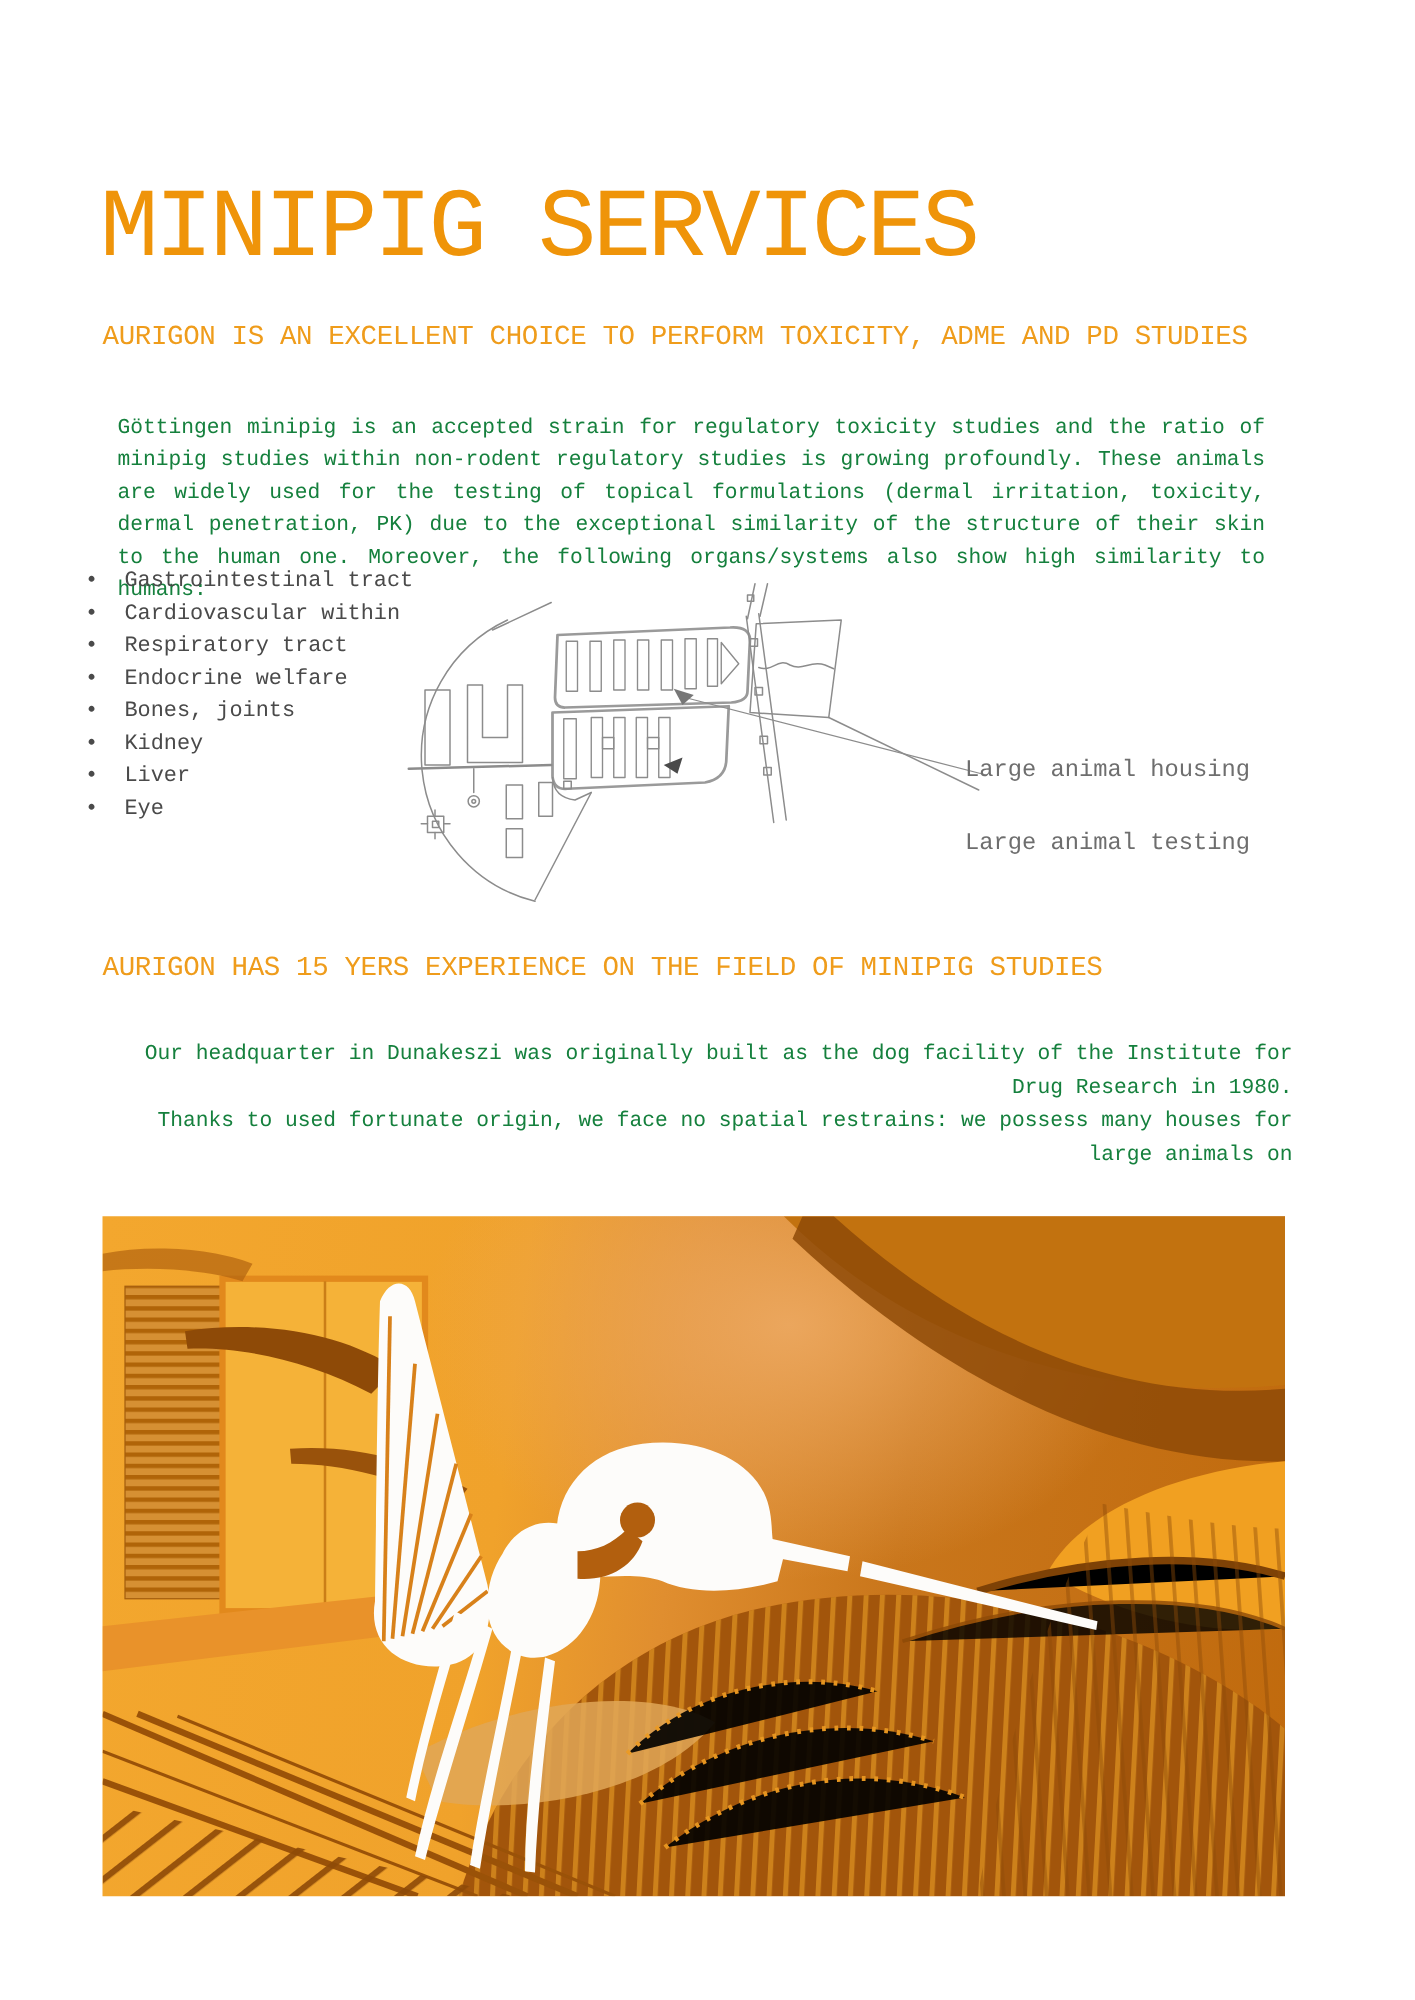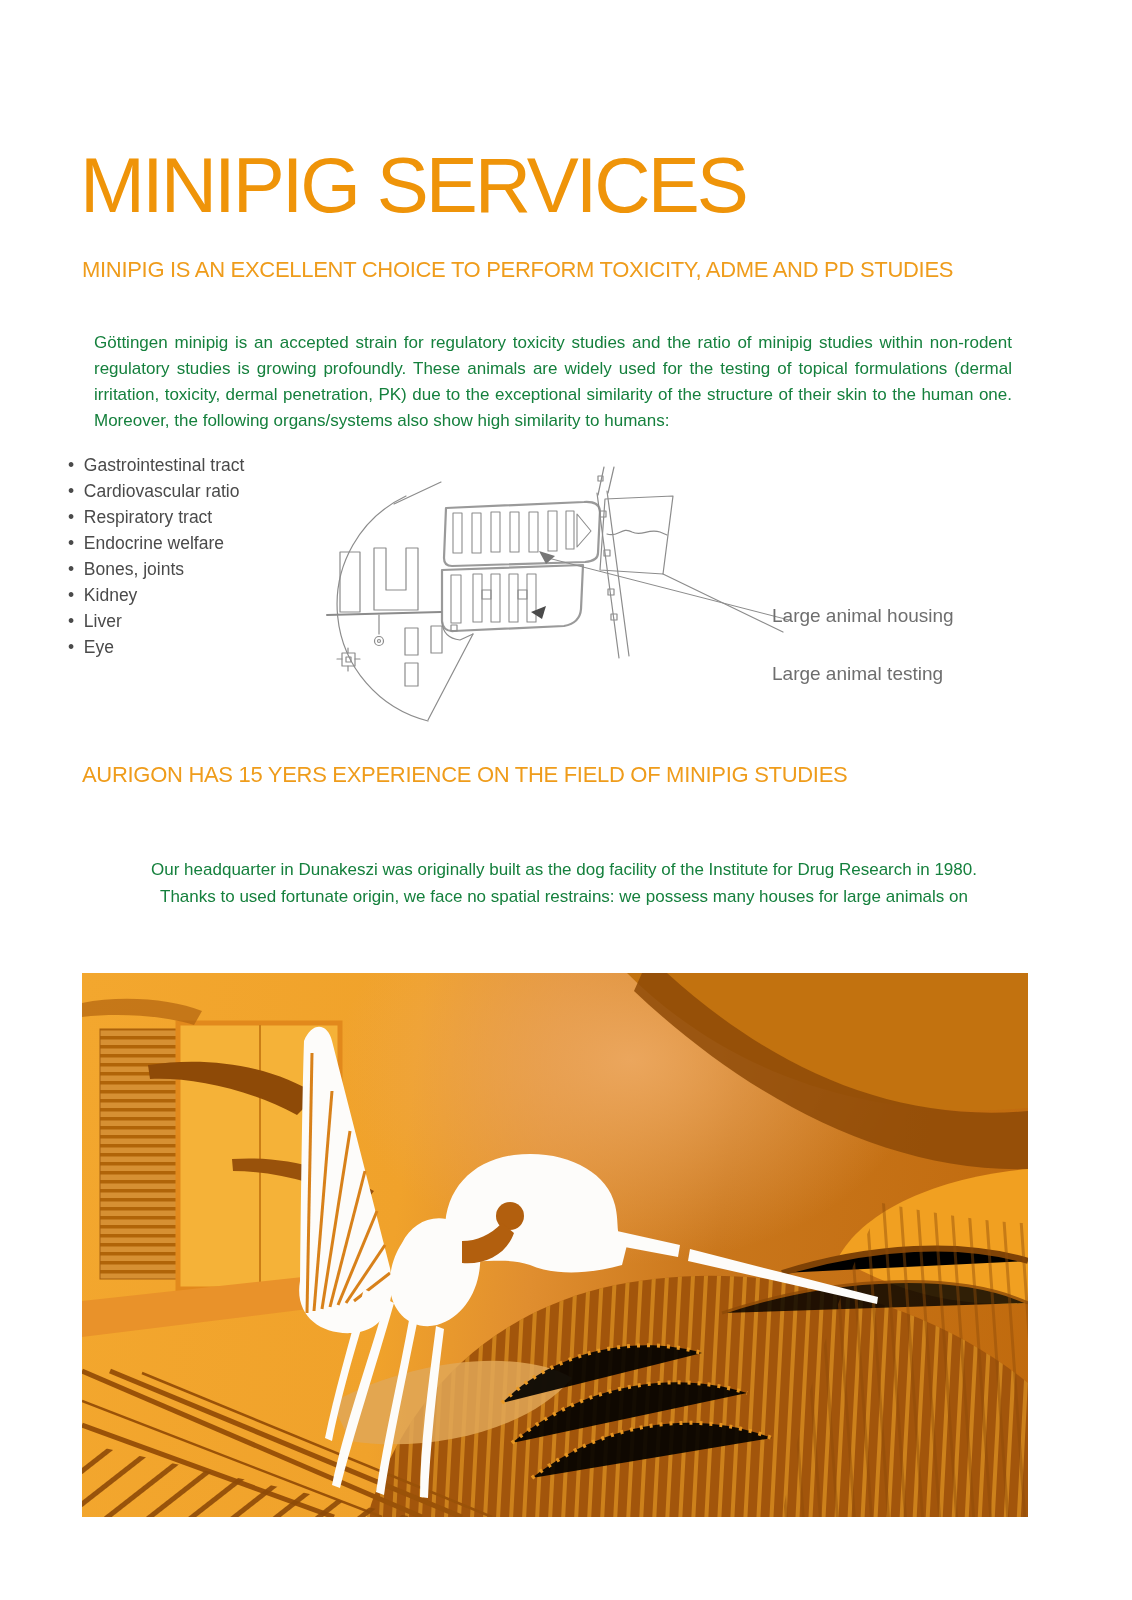--- a/index.html
+++ b/index.html
@@ -1,40 +1,40 @@
 <!DOCTYPE html>
 <html><head>
 <meta charset="utf-8">
 <style>
   html,body{margin:0;padding:0;background:#ffffff;}
   .page{
     position:relative;
     width:1132px;height:1600px;
     background:#ffffff;
-    font-family:Liberation Sans, sans-serif;
+    font-family:Liberation Mono, monospace;
     overflow:hidden;
   }
   .title{
     position:absolute;left:80px;top:140px;margin:0;
     font-size:78px;font-weight:400;letter-spacing:-3px;
     color:#EF9409;white-space:nowrap;
   }
   .sub{
     position:absolute;left:82px;margin:0;
     font-size:22px;font-weight:400;letter-spacing:-0.3px;
     color:#EF9C1B;white-space:nowrap;
   }
   .s1{top:257px;}
   .s2{top:762px;text-align:center;}
   .body{
     position:absolute;left:82px;margin:12px;
     font-size:17px;line-height:26px;color:#15803d;
   }
   .p1{top:318px;width:918px;text-align:justify;}
-  .p2{top:844px;width:940px;line-height:27px;text-align:center;}
+  .p2{top:818px;width:940px;line-height:27px;text-align:right;}
   .bullets{
     position:absolute;left:68px;top:452px;margin:0;padding:0;
     list-style:none;font-size:17.5px;line-height:26px;color:#4a4a4a;
   }
   .bullets li::before{content:"\2022\00a0\00a0";color:#4a4a4a;}
   .siteplan{position:absolute;left:310px;top:462px;width:480px;height:262px;}
   .dlabel{
     position:absolute;left:772px;
     font-size:19px;color:#6E6E6E;white-space:nowrap;
   }
@@ -49,27 +49,27 @@
   }
   .hero svg{position:absolute;left:0;top:0;}
 </style>
 </head>
 <body>
 
 <div class="page">
 
   <h1 class="title">MINIPIG SERVICES</h1>
 
-  <h2 class="sub s1">MINIPIG IS AN EXCELLENT CHOICE TO PERFORM TOXICITY, ADME AND PD STUDIES</h2>
+  <h2 class="sub s1">AURIGON IS AN EXCELLENT CHOICE TO PERFORM TOXICITY, ADME AND PD STUDIES</h2>
 
   <p class="body p1">Göttingen minipig is an accepted strain for regulatory toxicity studies and the ratio of minipig studies within non-rodent regulatory studies is growing profoundly. These animals are widely used for the testing of topical formulations (dermal irritation, toxicity, dermal penetration, PK) due to the exceptional similarity of the structure of their skin to the human one. Moreover, the following organs/systems also show high similarity to humans:</p>
 
   <ul class="bullets">
     <li>Gastrointestinal tract</li>
-    <li>Cardiovascular ratio</li>
+    <li>Cardiovascular within</li>
     <li>Respiratory tract</li>
     <li>Endocrine welfare</li>
     <li>Bones, joints</li>
     <li>Kidney</li>
     <li>Liver</li>
     <li>Eye</li>
   </ul>
 
   <svg class="siteplan" viewBox="0 0 480 262" fill="none" stroke="#8C8C8C" stroke-width="1.2" stroke-linejoin="round" stroke-linecap="round">
 

